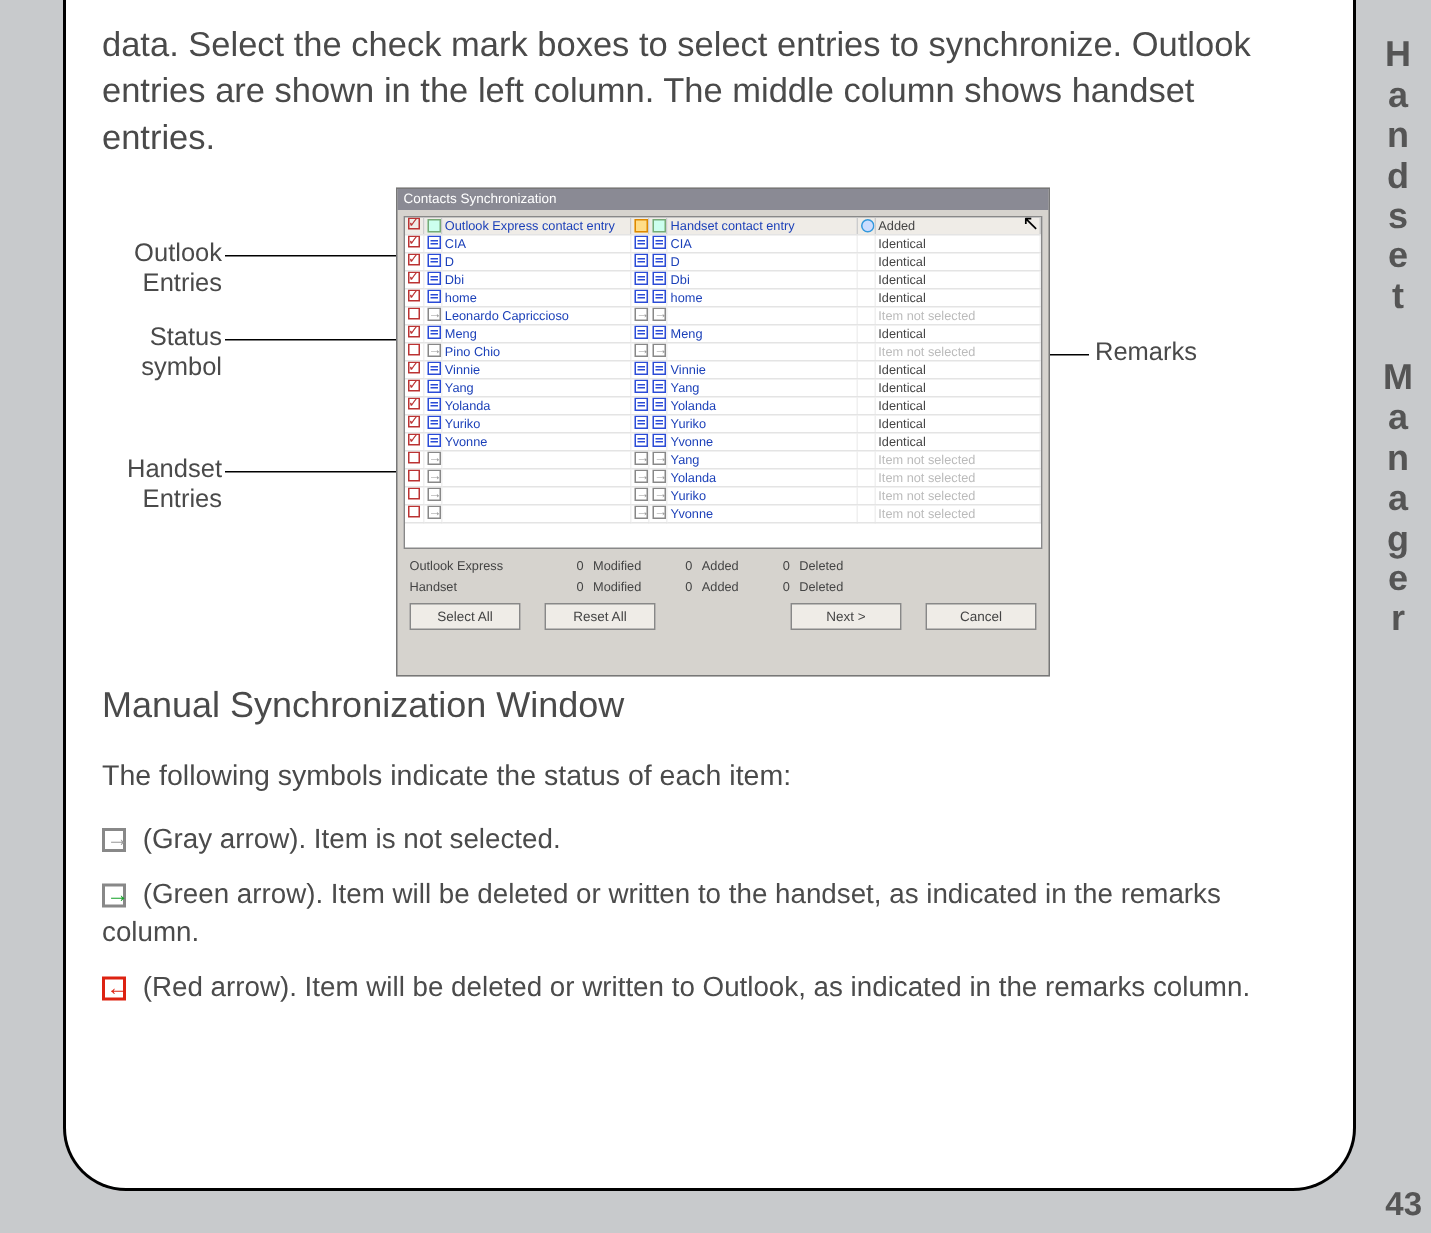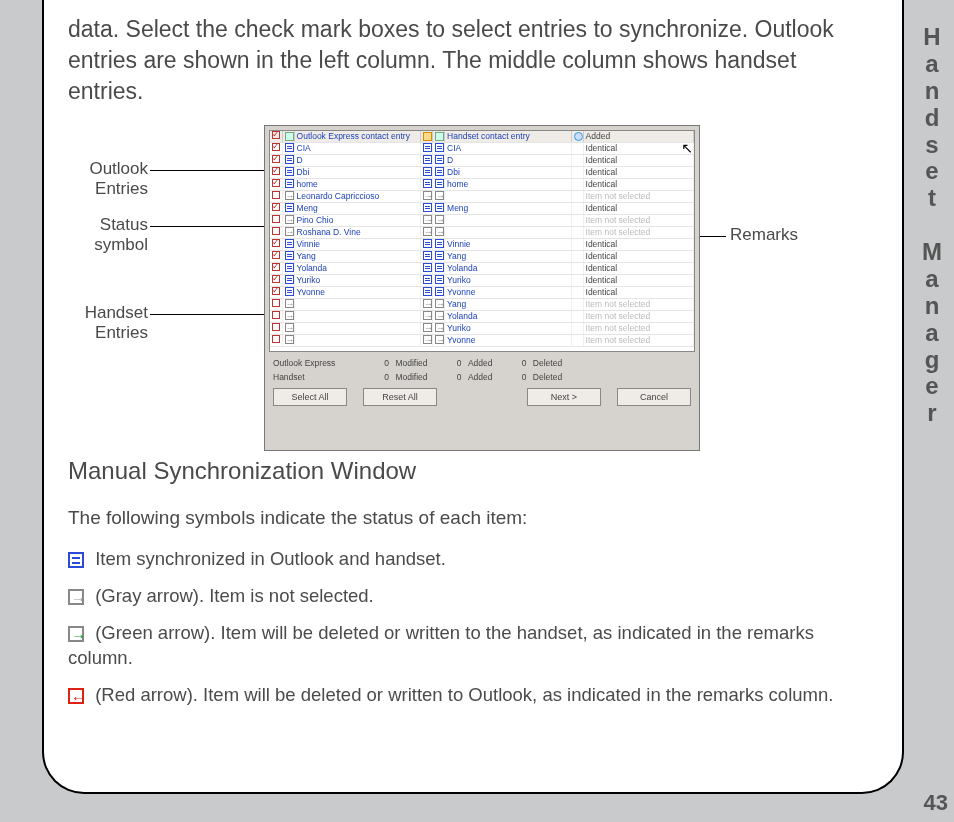--- a/index.html
+++ b/index.html
@@ -135,20 +135,21 @@
 
     <div class="label" style="left:0; top:178px; width:80px;">
       <span>Handset</span><br><span>Entries</span>
     </div>
     <div class="label-line" style="left:82px; top:189px; width:306px;"></div>
 
     <div class="label" style="left:662px; top:100px; text-align:right;">Remarks</div>
     <div class="label-line" style="left:538px; top:111px; width:120px;"></div>
 
     <div class="win">
+      <div class="titlebar">Contacts Synchronization</div>
       <div class="cursor" style="right:6px; top:14px;">↖</div>
       <div class="grid">
         <table>
           <thead>
               <tr>
             <th class="col-c"><span class="chk on"></span></th>
             <th class="col-i"><span class="hdr-icon"></span></th>
             <th class="col-n">Outlook Express contact entry</th>
             <th class="col-i"><span class="hdr-icon orange"></span></th>
             <th class="col-i"><span class="hdr-icon"></span></th>
@@ -215,30 +216,20 @@
                 <td class="col-i"><span class="stat blue"></span></td>
                 <td class="col-i"><span class="stat blue"></span></td>
                 <td class="col-n">Meng</td>
                 <td class="col-i"></td>
                 <td class="col-r">Identical</td>
               </tr>
               <tr class="grayed">
                 <td class="col-c"><span class="chk"></span></td>
                 <td class="col-i"><span class="stat gray"></span></td>
                 <td class="col-n">Pino Chio</td>
-                <td class="col-i"><span class="stat gray"></span></td>
-                <td class="col-i"><span class="stat gray"></span></td>
-                <td class="col-n"></td>
-                <td class="col-i"></td>
-                <td class="col-r grayed">Item not selected</td>
-              </tr>
-              <tr class="grayed">
-                <td class="col-c"><span class="chk"></span></td>
-                <td class="col-i"><span class="stat gray"></span></td>
-                <td class="col-n">Roshana D. Vine</td>
                 <td class="col-i"><span class="stat gray"></span></td>
                 <td class="col-i"><span class="stat gray"></span></td>
                 <td class="col-n"></td>
                 <td class="col-i"></td>
                 <td class="col-r grayed">Item not selected</td>
               </tr>
               <tr>
                 <td class="col-c"><span class="chk on"></span></td>
                 <td class="col-i"><span class="stat blue"></span></td>
                 <td class="col-n">Vinnie</td>
@@ -351,23 +342,20 @@
         <div class="wbtn">Cancel</div>
       </div>
     </div>
 
     <div class="caption" style="position:absolute; bottom:0; left:0; right:0;">Manual Synchronization Window</div>
   </div>
 
   <div class="symbols-intro">The following symbols indicate the status of each item:</div>
 
   <div class="symline">
-    <span class="icon lic blue"></span><span> Item synchronized in Outlook and handset.</span>
-  </div>
-  <div class="symline">
     <span class="icon lic gray"></span> <span>(Gray arrow). Item is not selected.</span>
   </div>
   <div class="symline">
     <span class="icon lic green"></span><span> (Green arrow). Item will be deleted or written to the handset, as indicated in the remarks column.</span>
   </div>
   <div class="symline">
     <span class="icon lic red"></span><span> (Red arrow). Item will be deleted or written to Outlook, as indicated in the remarks column.</span>
   </div>
 </div>
 

